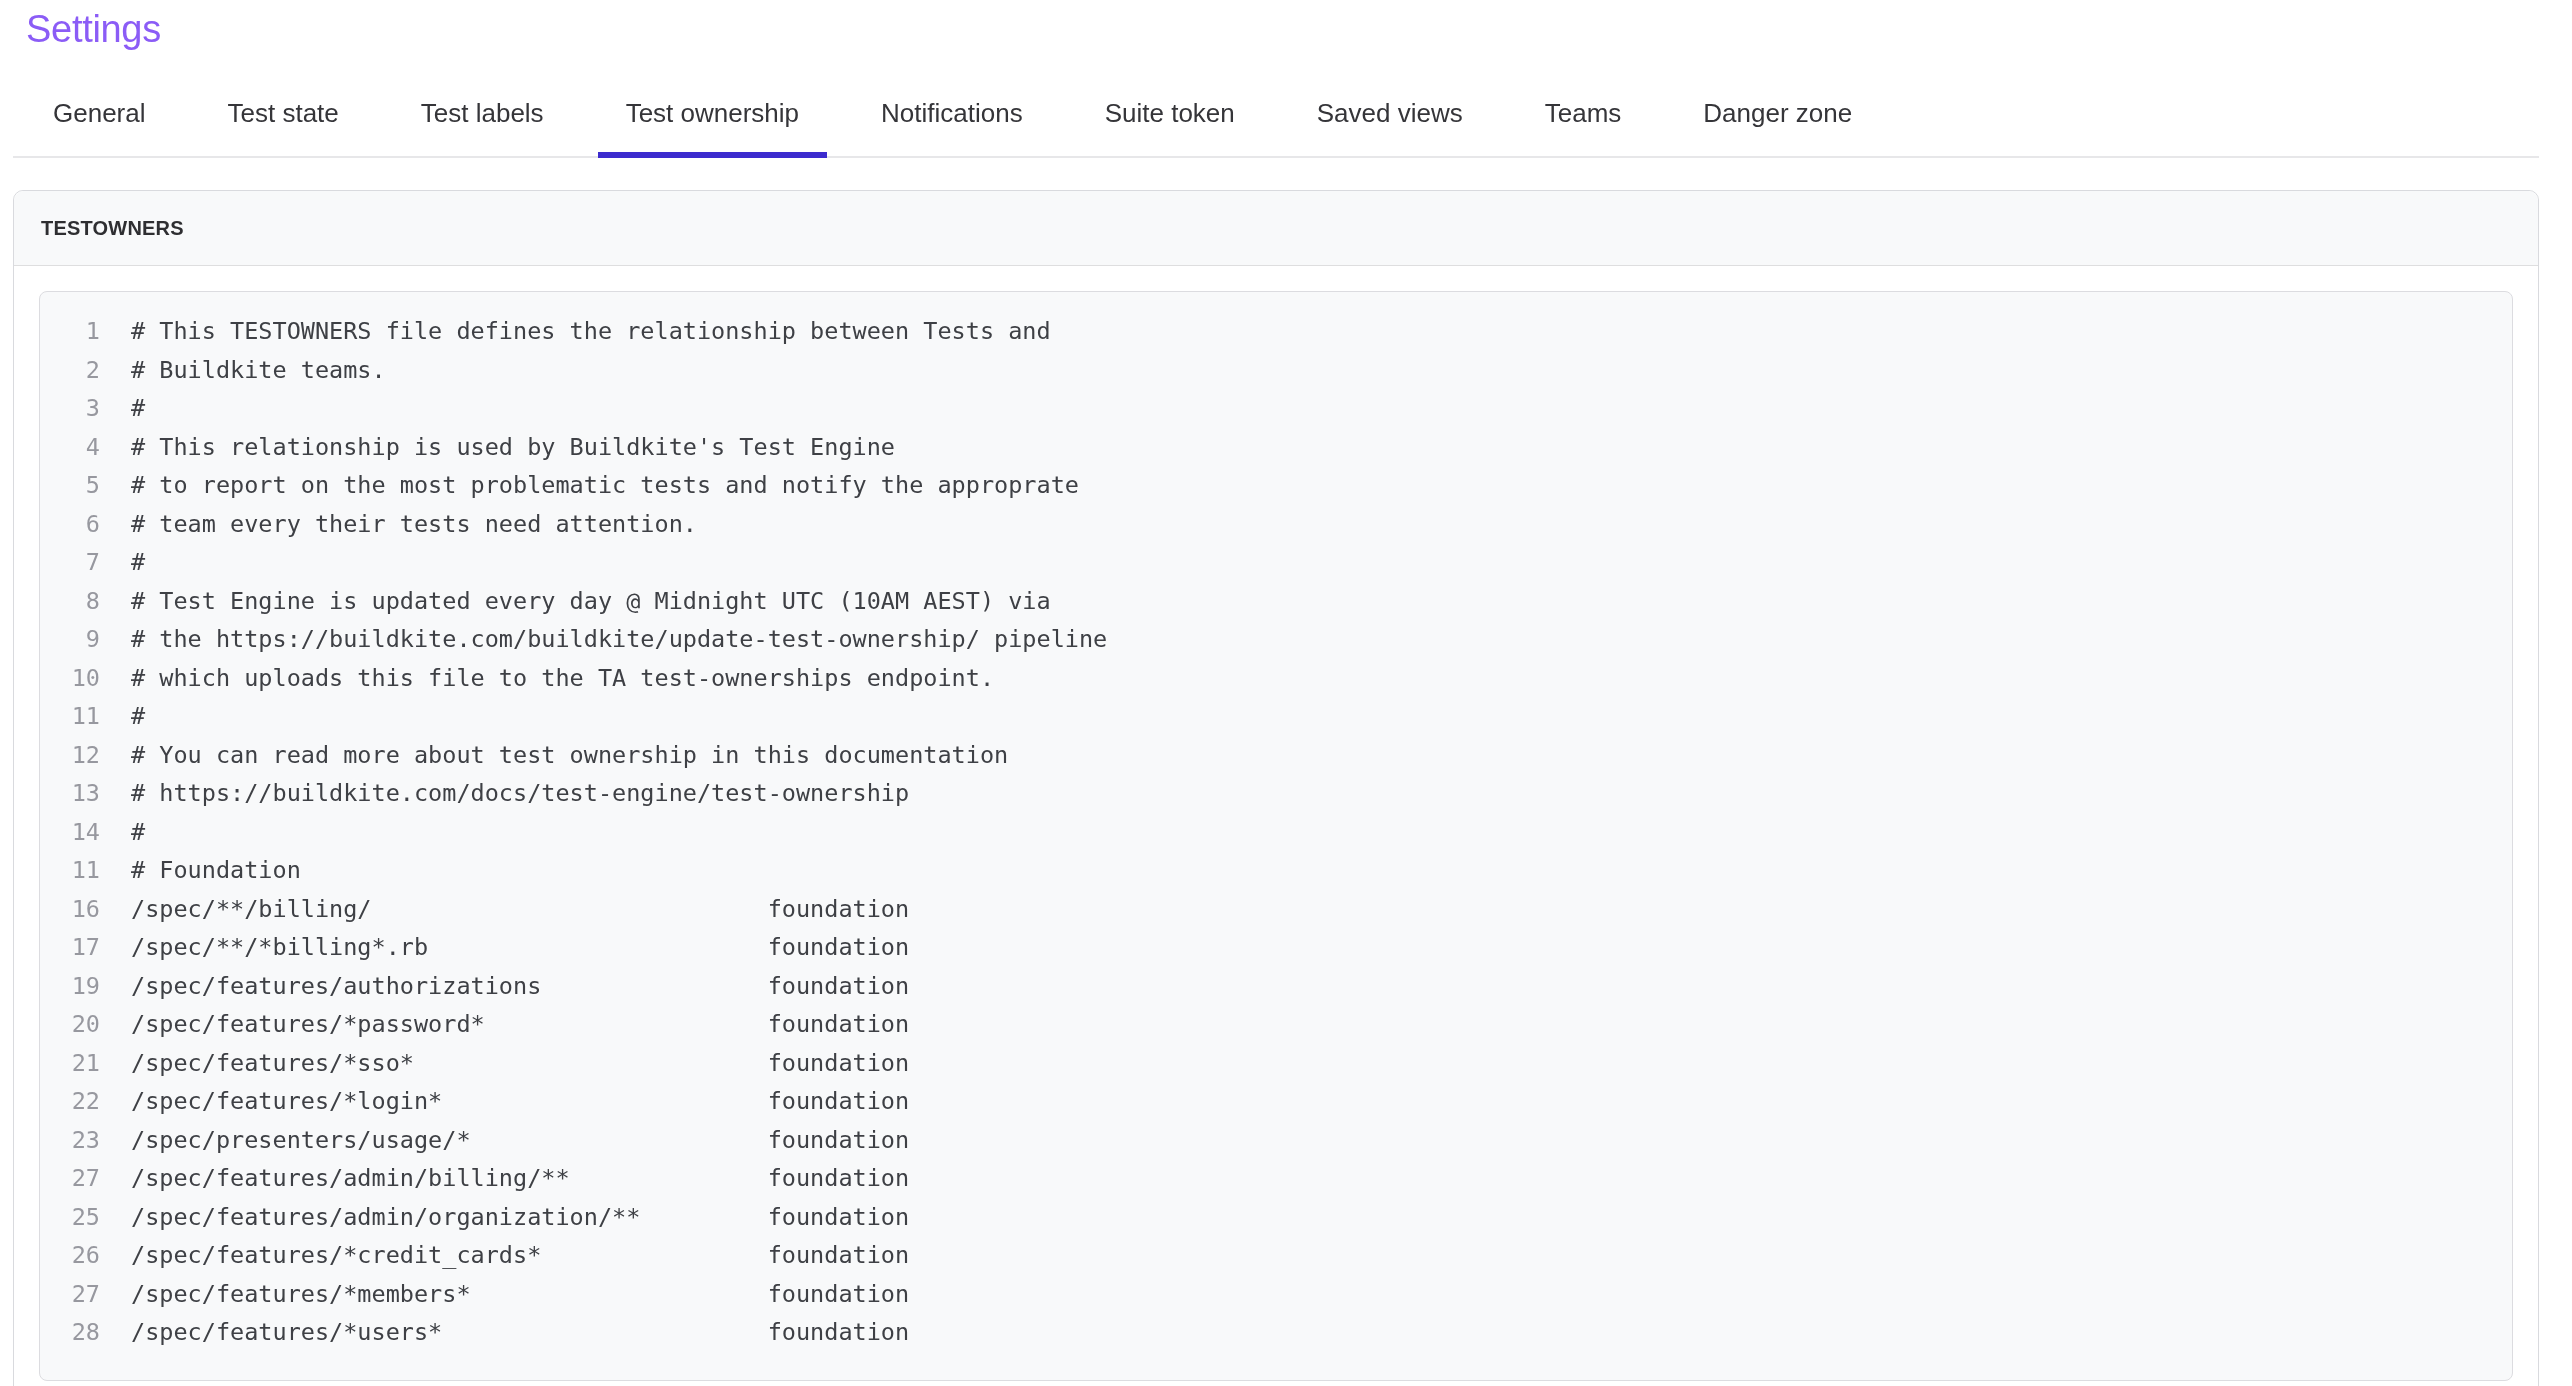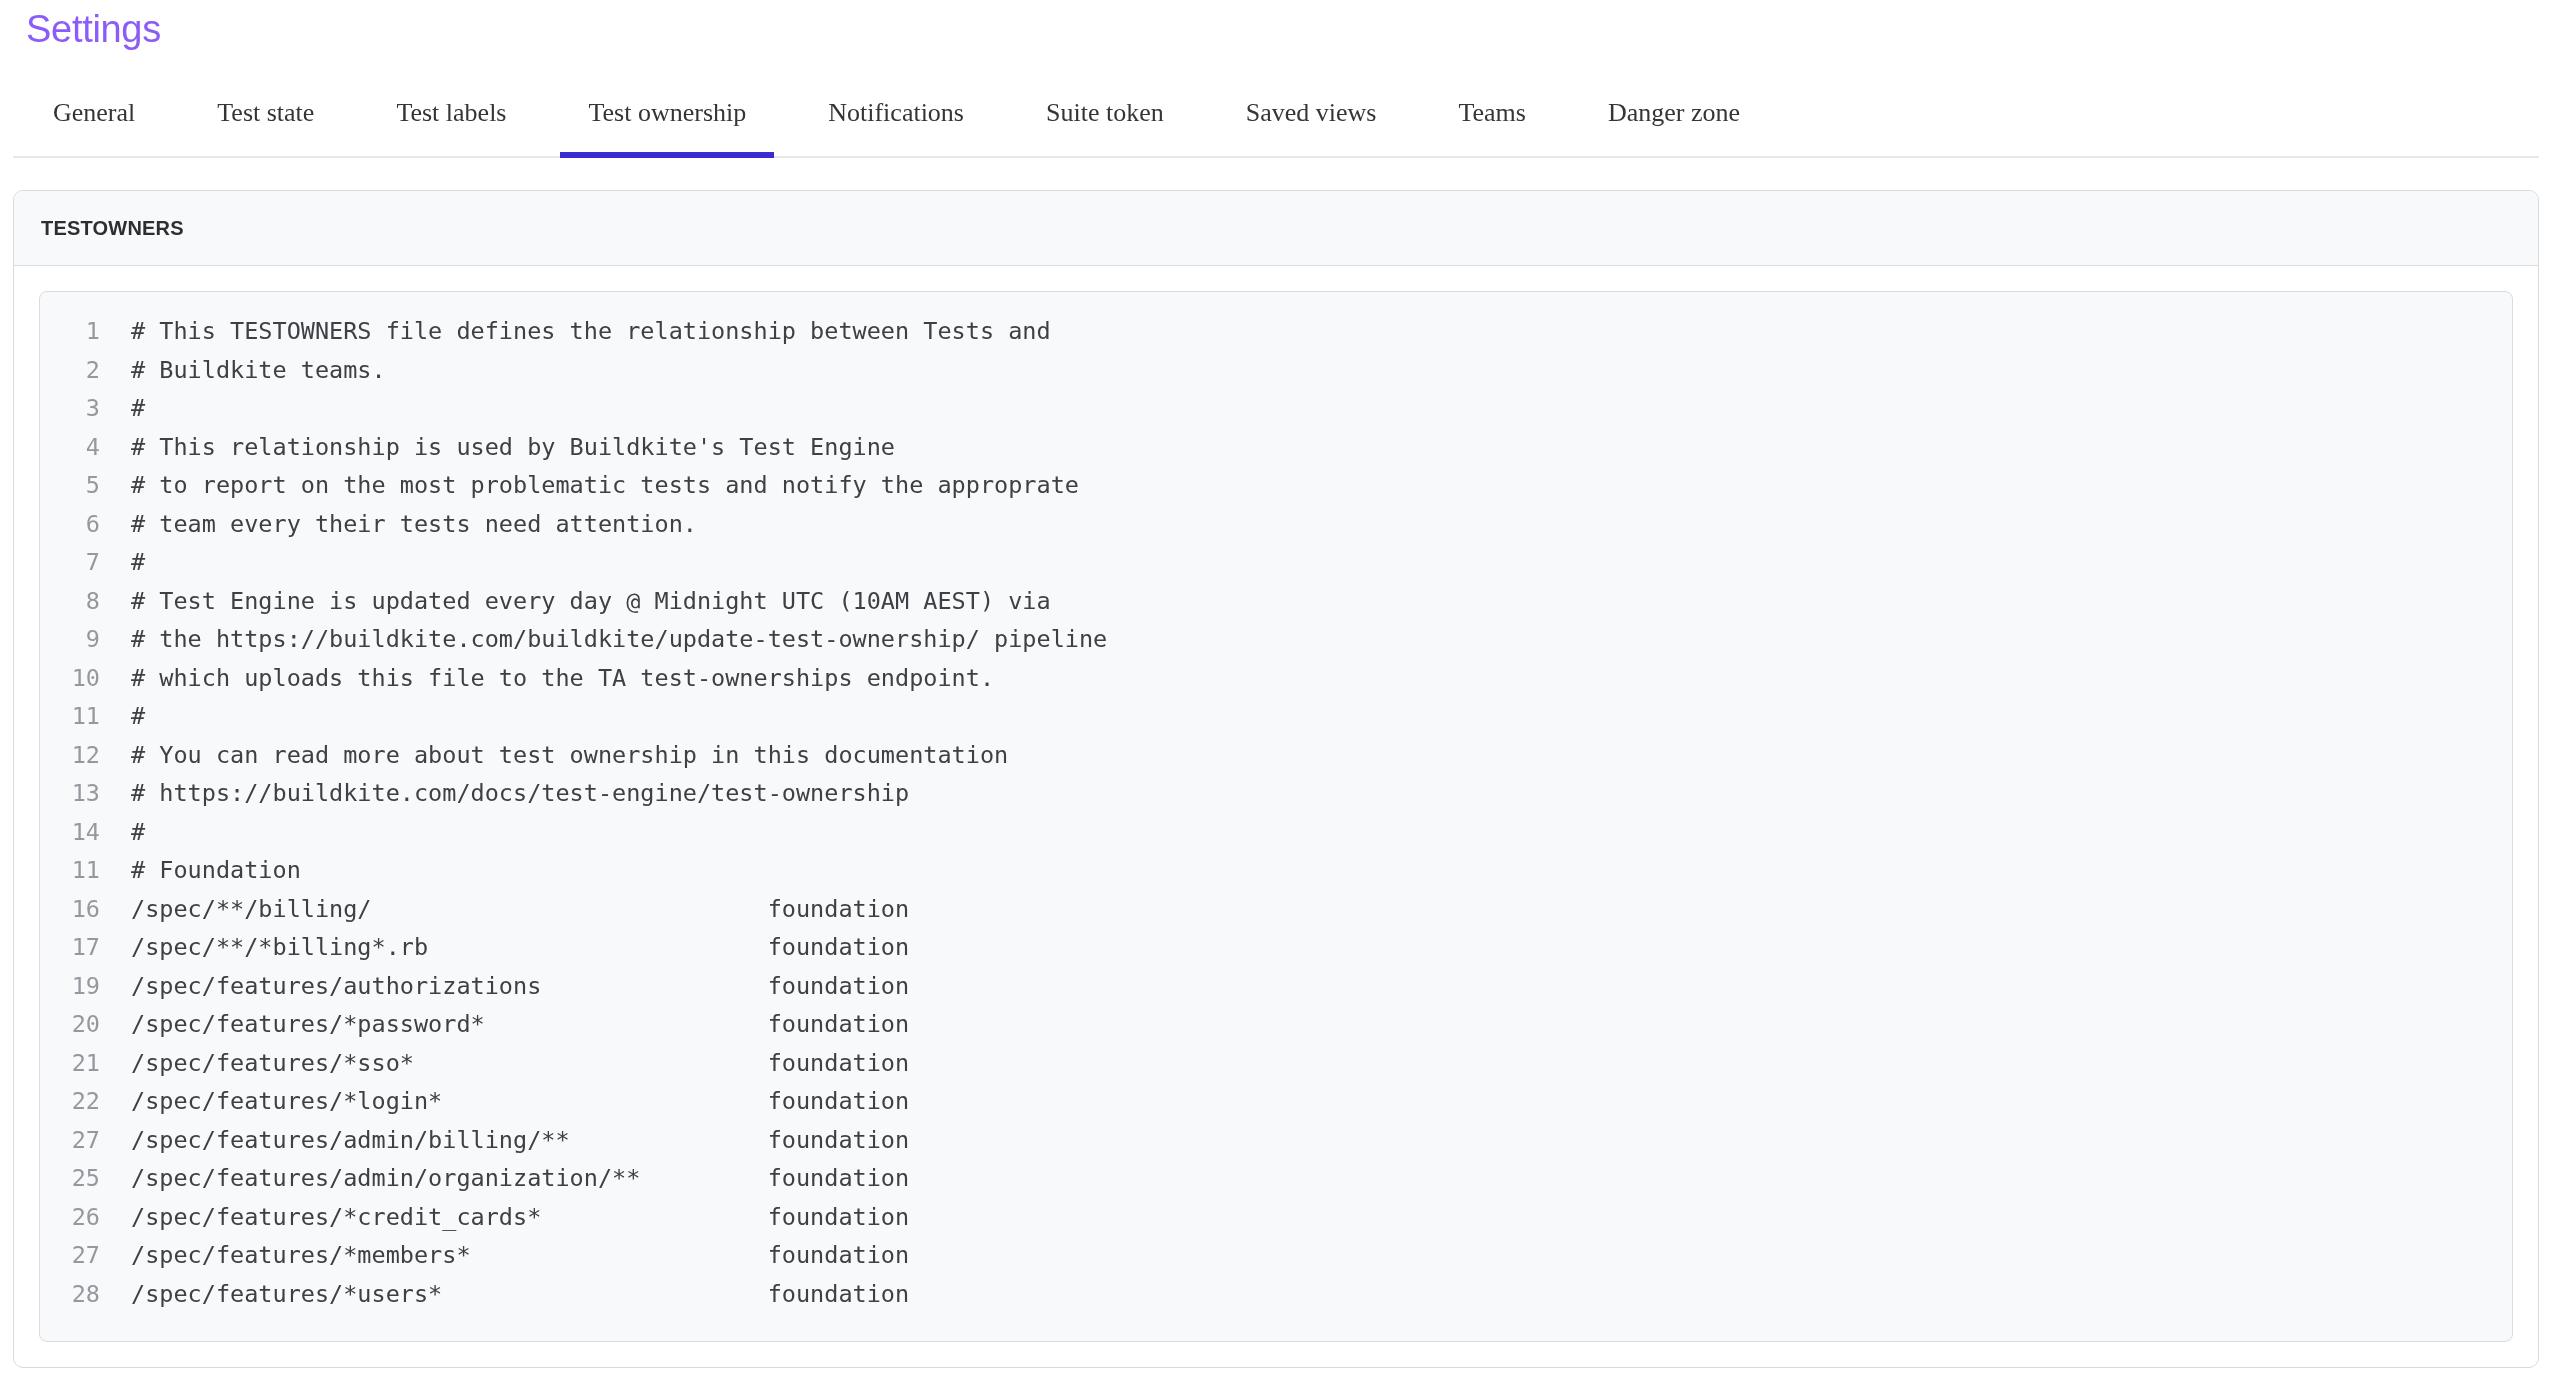--- a/index.html
+++ b/index.html
@@ -30,21 +30,20 @@
     letter-spacing: -0.3px;
   }
 
   .tabs {
     display: flex;
     align-items: flex-end;
     gap: 26px;
     margin: 0 33px 0 13px;
     padding-left: 12px;
     border-bottom: 2px solid #e7e7e9;
-    font-family: Liberation Serif, serif;
   }
   .tab {
     font-size: 26px;
     line-height: 30px;
     font-weight: 500;
     color: #353539;
     padding: 46px 28px 24px 28px;
     border-bottom: 6px solid transparent;
     margin-bottom: -2px;
     cursor: pointer;
@@ -225,20 +224,24 @@
   <div class="line">
     <span class="num">21</span>
     <span class="code">/spec/features/*sso*                         foundation</span>
   </div>
 
   <div class="line">
     <span class="num">22</span>
     <span class="code">/spec/features/*login*                       foundation</span>
   </div>
 
+  <div class="line">
+    <span class="num">23</span>
+    <span class="code">/spec/presenters/usage/*                     foundation</span>
+  </div>
 
   <div class="line">
     <span class="num">27</span>
     <span class="code">/spec/features/admin/billing/**              foundation</span>
   </div>
 
   <div class="line">
     <span class="num">25</span>
     <span class="code">/spec/features/admin/organization/**         foundation</span>
   </div>

